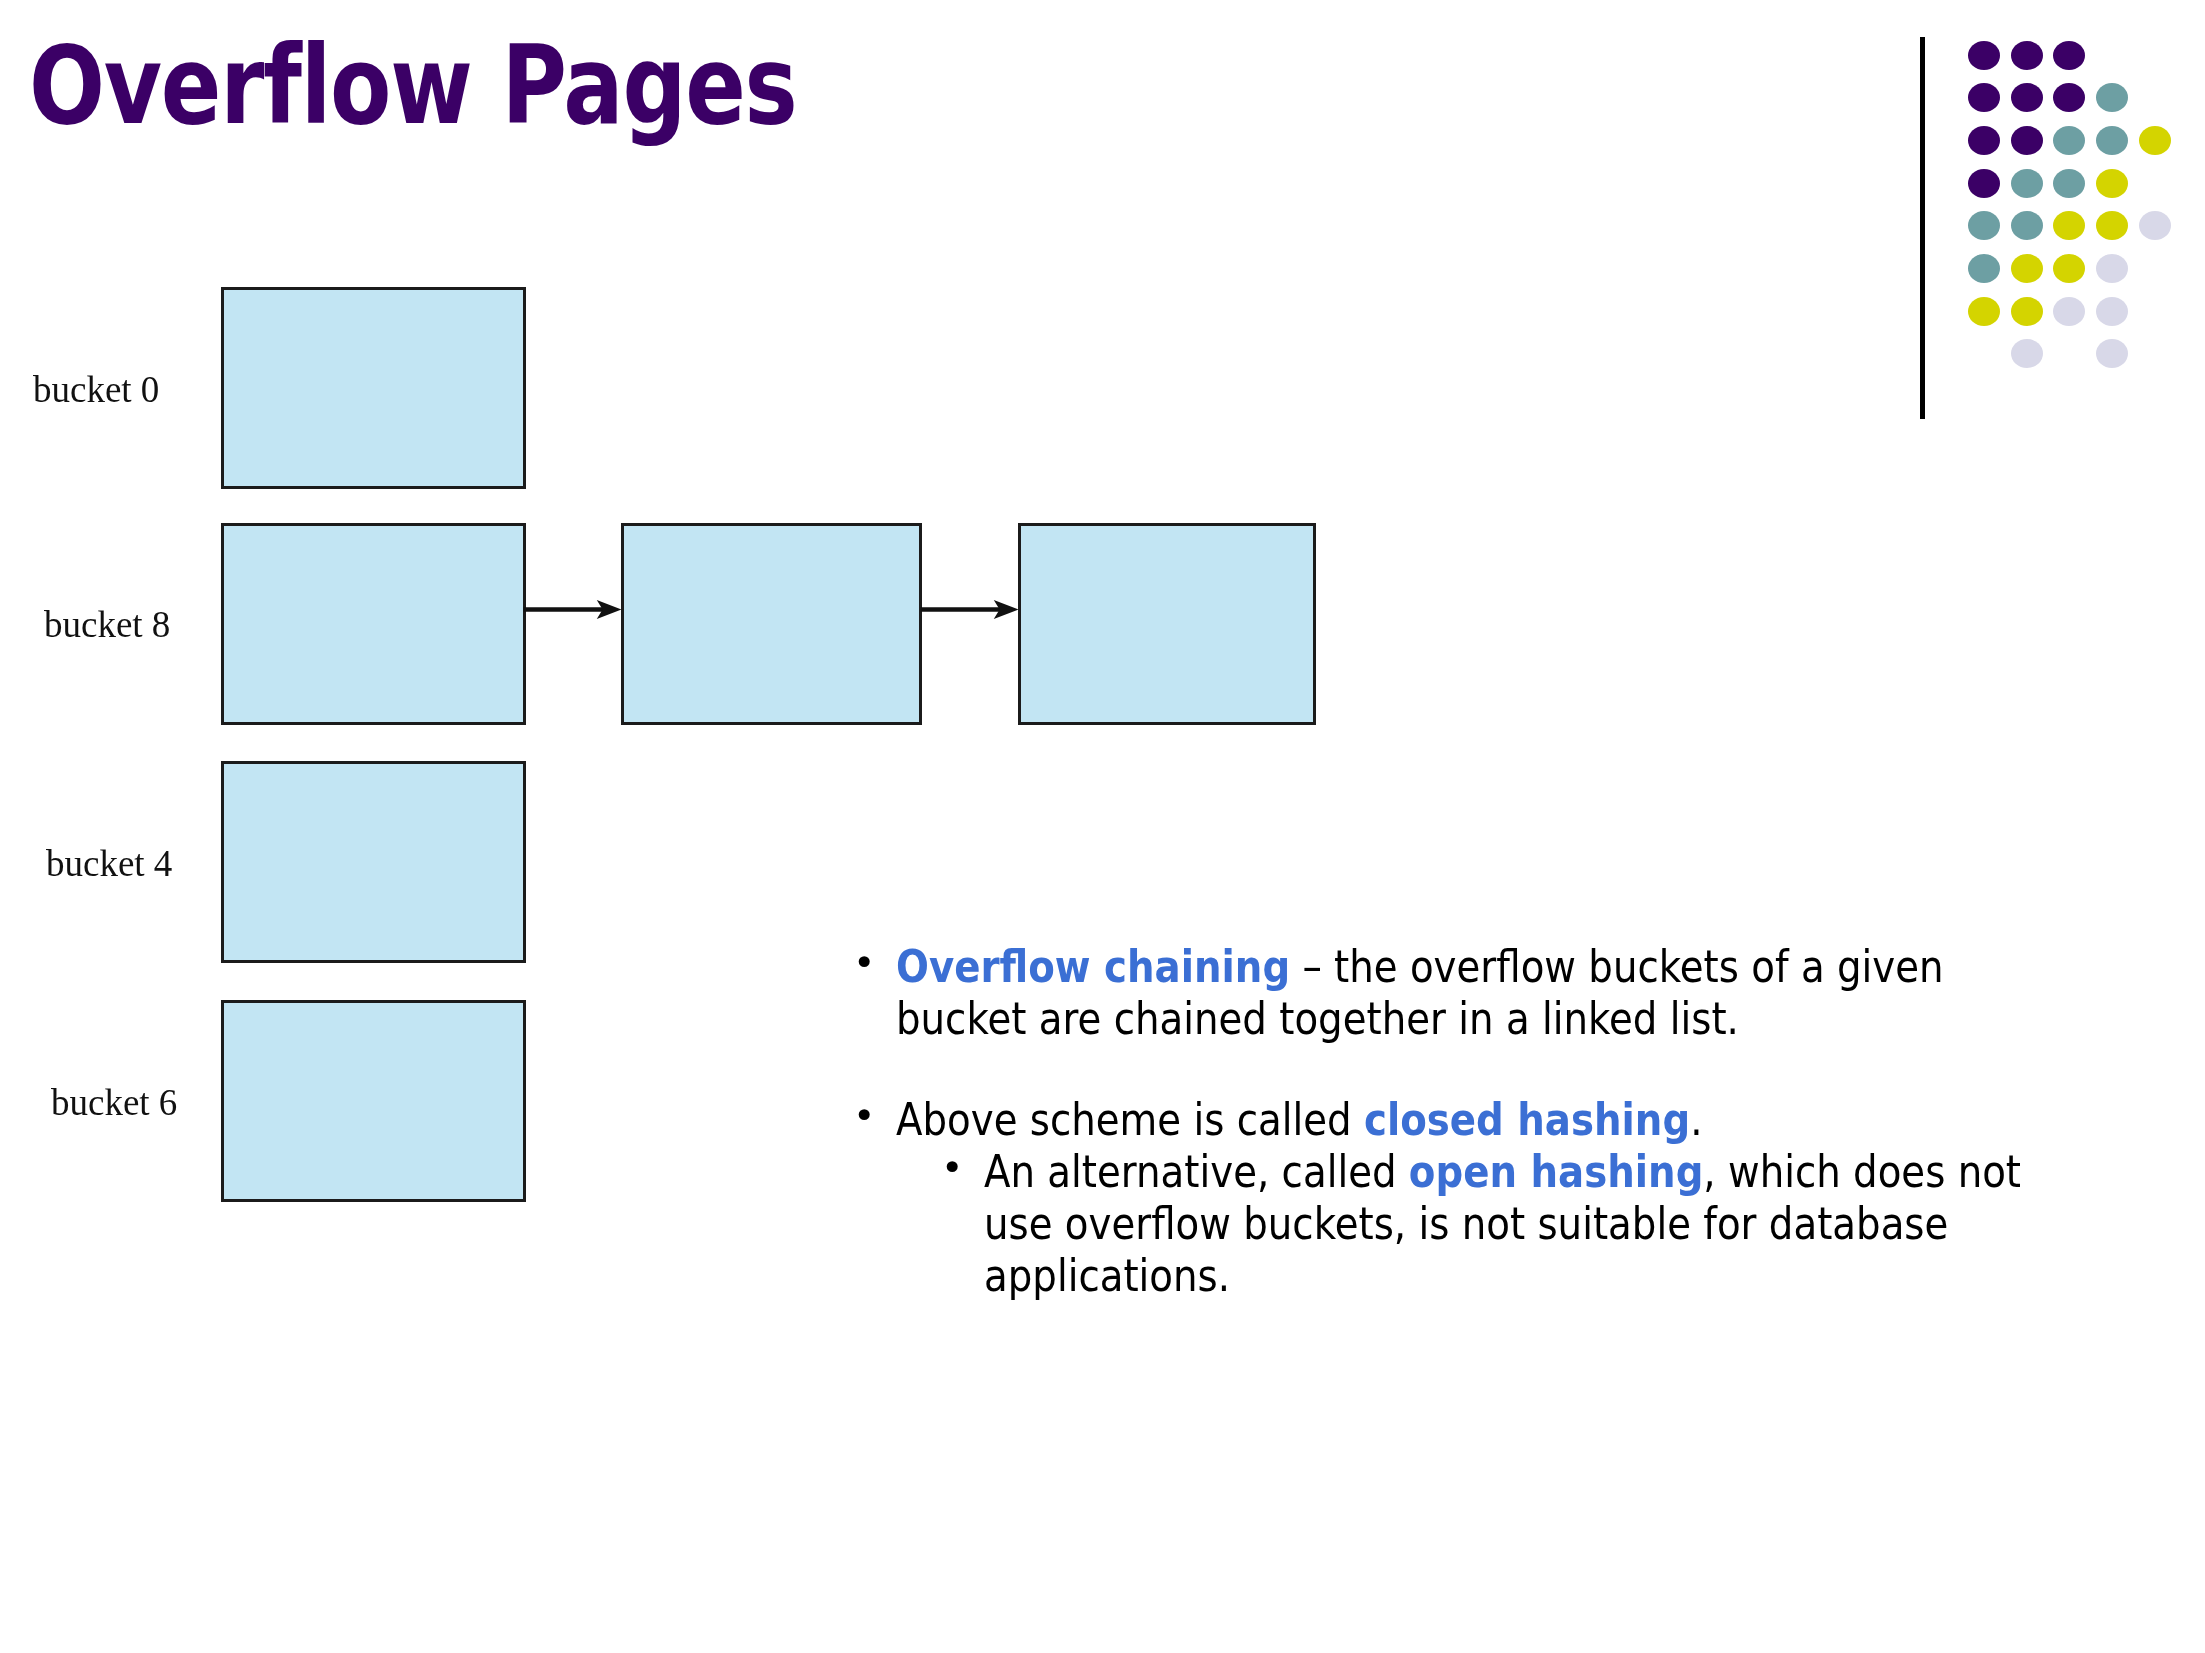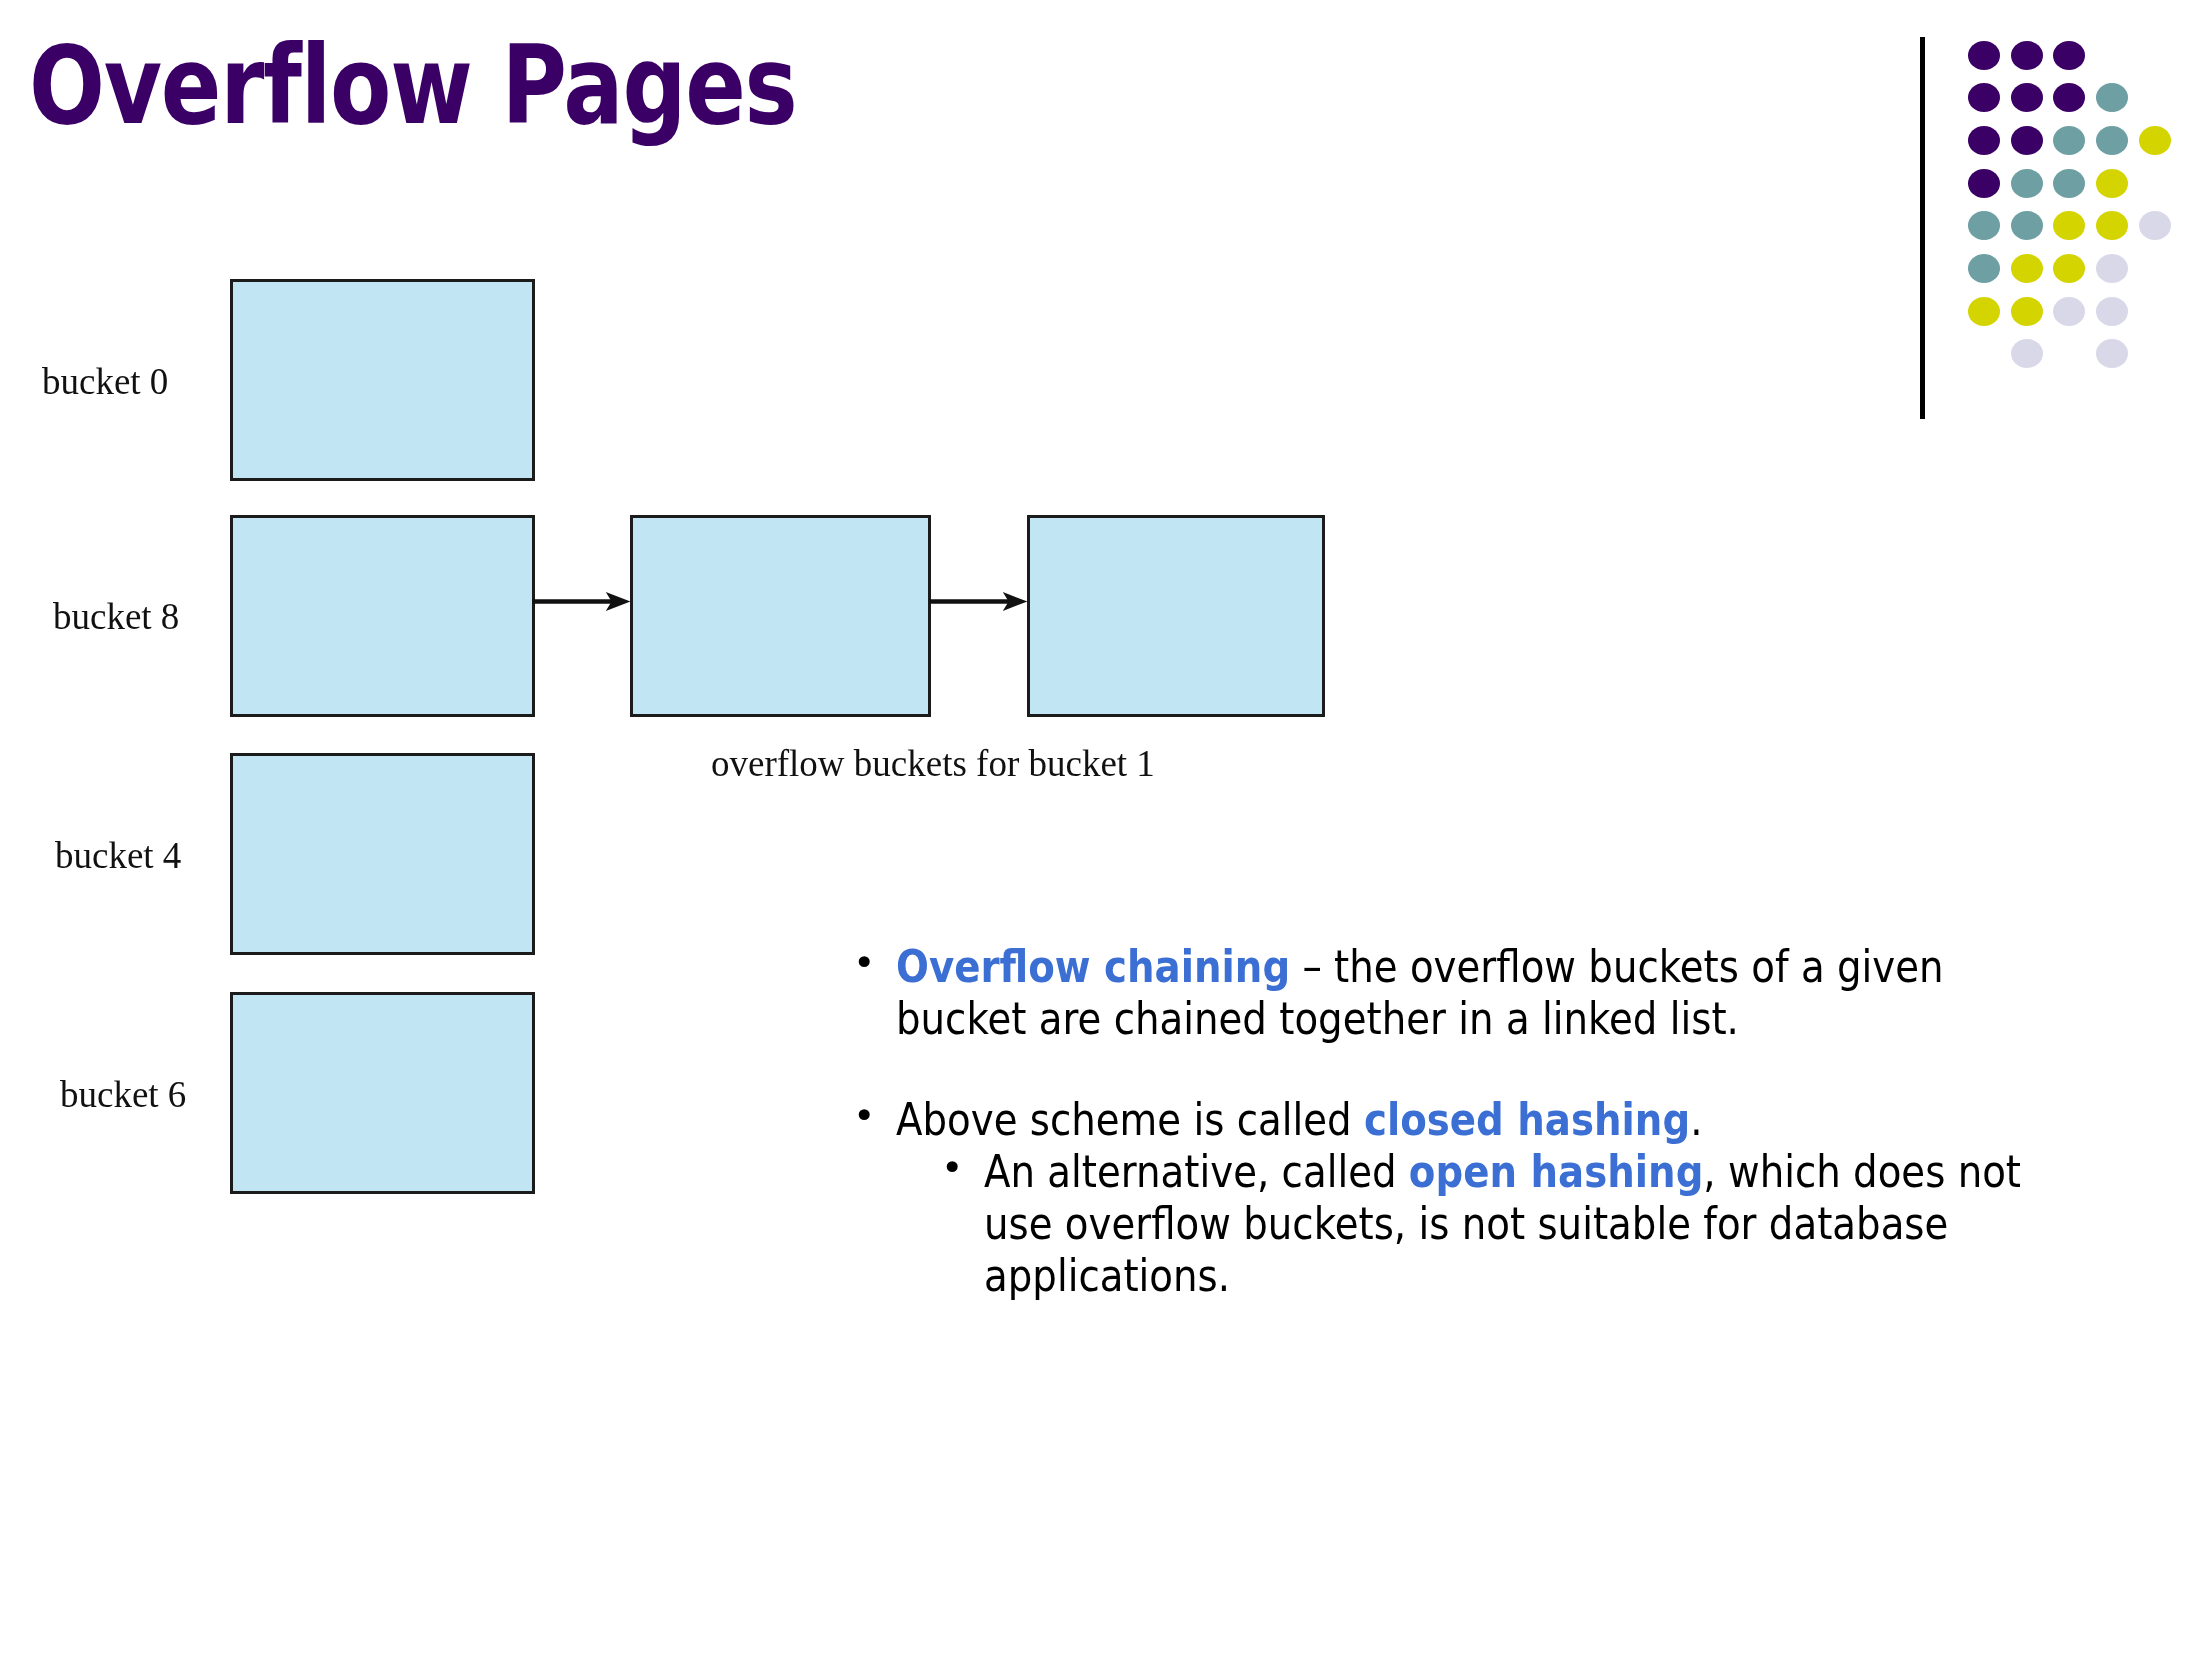--- a/index.html
+++ b/index.html
@@ -60,24 +60,23 @@
     position: absolute;
     width: 32px;
     height: 29px;
     border-radius: 50%;
   }
 
   
   #diagram {
     position: absolute;
     left: 0;
-    top: 0;
+    top: 8px;
     width: 1470px;
     height: 882px;
-    margin-left: 9px;
   }
   .bucket-box {
     position: absolute;
     background: #c2e5f3;
     border: 3.7px solid #1b1b1b;
     box-sizing: border-box;
   }
   .bucket-label {
     position: absolute;
     font-family: "Liberation Serif", serif;
@@ -191,21 +190,20 @@
     <div class="bucket-box" style="left: 621px; top: 515px; width: 301px; height: 202px; background: rgb(194, 229, 243); border-color: rgb(27, 27, 27);"></div>
     <div class="bucket-box" style="left: 1018px; top: 515px; width: 298px; height: 202px; background: rgb(194, 229, 243); border-color: rgb(27, 27, 27);"></div>
     <div class="chain-arrow" style="left: 523px; top: 587px; width: 99px;"><svg width="99" height="29" viewBox="0 0 135 40">
         <line x1="0" y1="20" x2="111" y2="20" stroke="#111111" stroke-width="6"></line>
         <path d="M 101 7 L 135 20 L 101 33 L 109 20 Z" fill="#111111"></path>
       </svg></div>
     <div class="chain-arrow" style="left: 920px; top: 587px; width: 99px;"><svg width="99" height="29" viewBox="0 0 135 40">
         <line x1="0" y1="20" x2="111" y2="20" stroke="#111111" stroke-width="6"></line>
         <path d="M 101 7 L 135 20 L 101 33 L 109 20 Z" fill="#111111"></path>
       </svg></div>
-    <div class="overflow-caption" style="left: 702px; top: 742px;">overflow buckets for bucket 1</div>
   </div>
 
 <div id="body-text">
     <div class="bullet-row bullet-l1">
       <span class="bullet-dot">•</span>
       <span class="bullet-text"><span class="kw" style="color: rgb(59, 111, 212);">Overflow chaining</span><span> – the overflow buckets of a given bucket are chained together in a linked list.</span></span>
     </div>
     <div class="spacer-gap"></div>
     <div class="bullet-row bullet-l1">
       <span class="bullet-dot">•</span>

